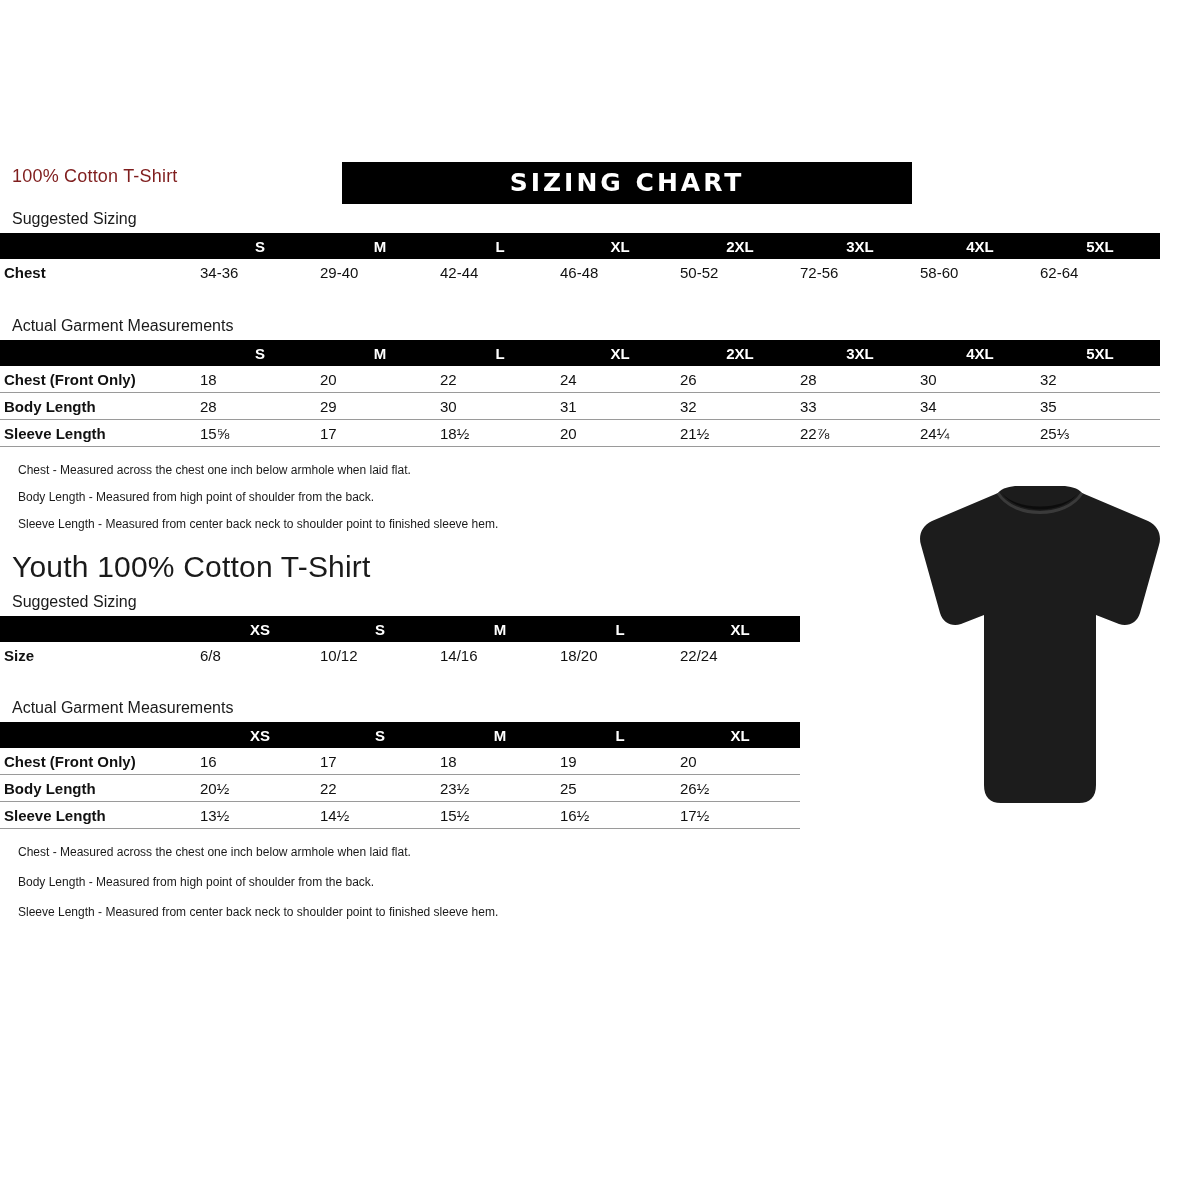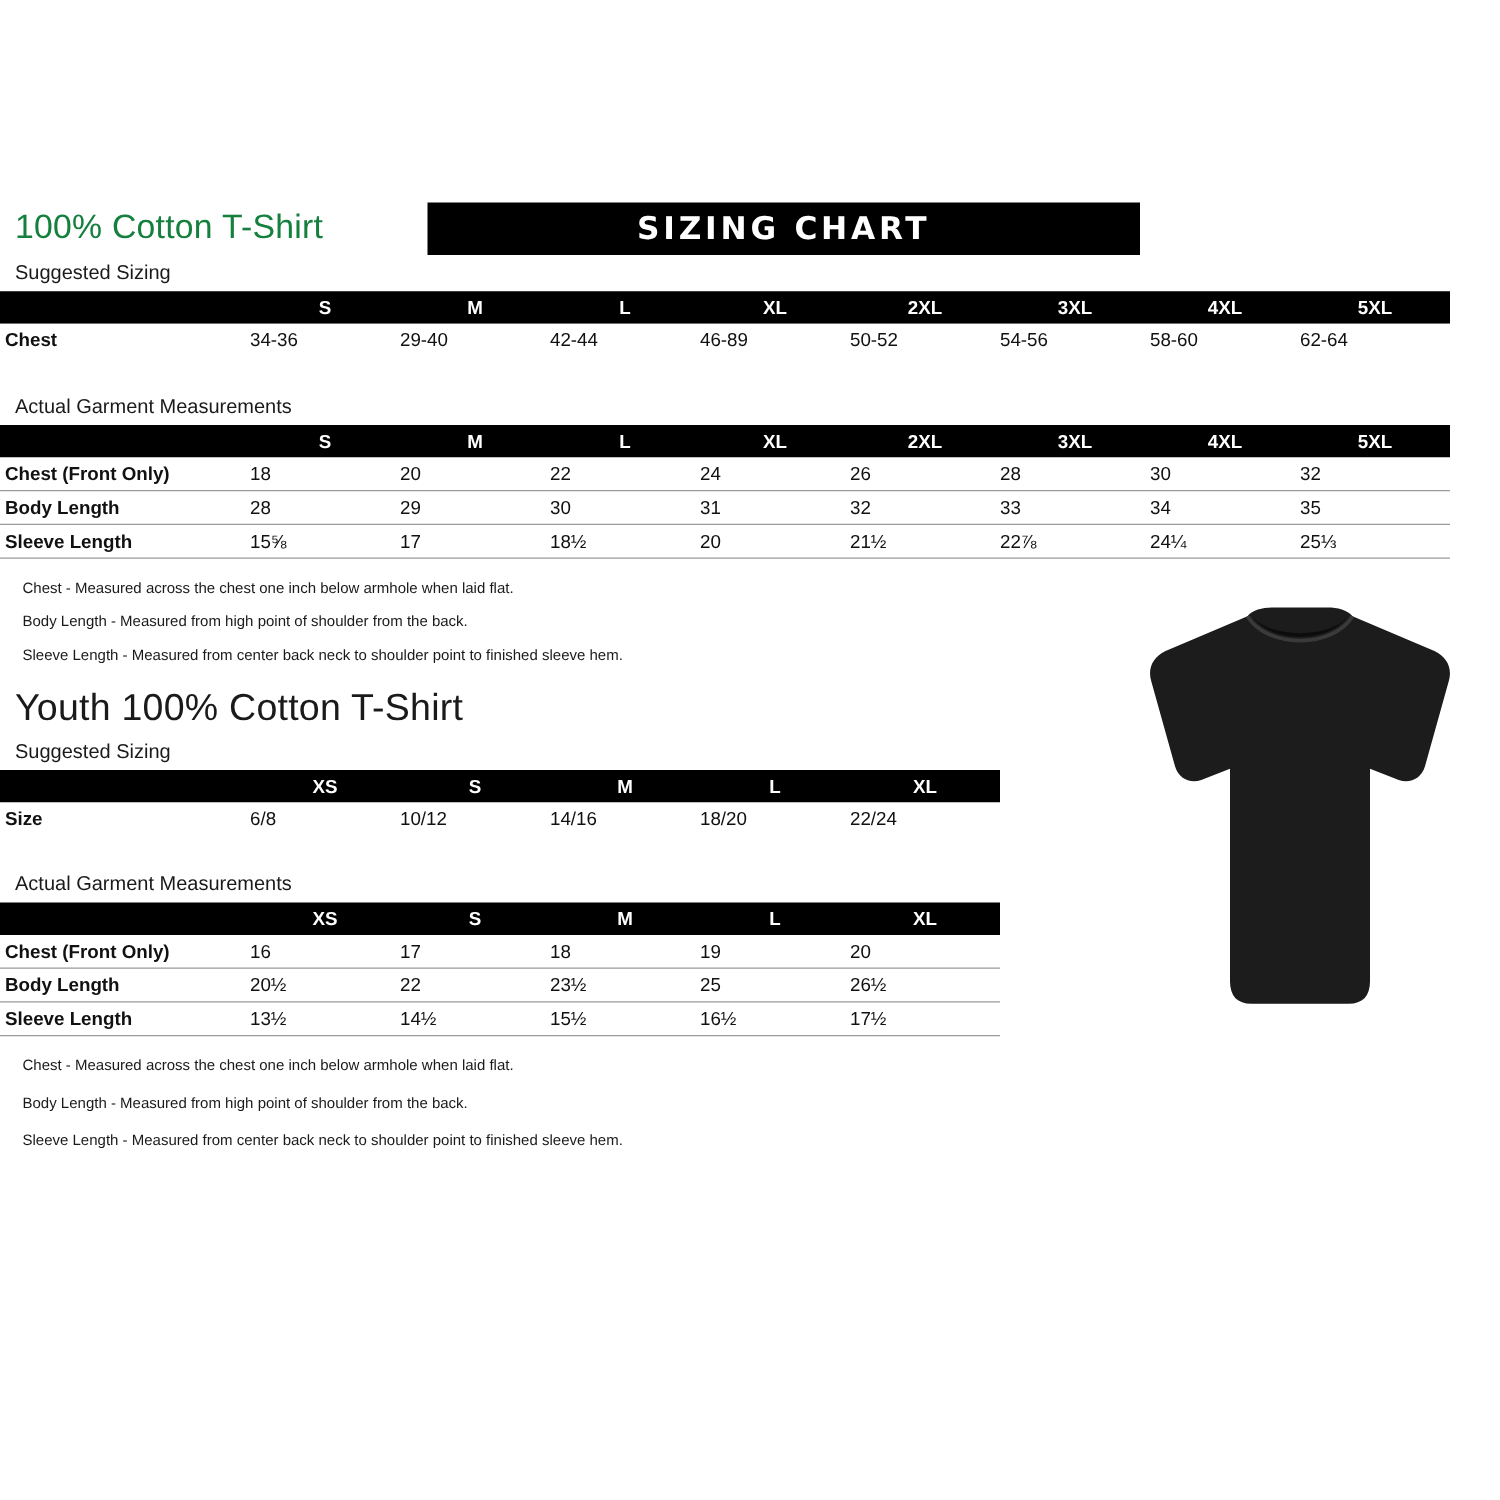--- a/index.html
+++ b/index.html
@@ -28,25 +28,25 @@
     position: absolute;
     left: 12px;
     top: 162px;
     width: 1176px;
     height: 40px;
   }
   .adult-title {
     position: absolute;
     left: 0;
     top: 4px;
-    font-size: 27px;
+    font-size: 18px;
     font-weight: 400;
     letter-spacing: 0.2px;
     white-space: nowrap;
-    color: #15803d;
+    color: #7f1d1d;
   }
   .sizing-banner {
     position: absolute;
     left: 330px;
     top: 0px;
     width: 570px;
     height: 42px;
     background: #000000;
   }
   .sizing-banner-text {
@@ -175,23 +175,23 @@
         <th>4XL</th>
         <th>5XL</th>
       </tr>
     </thead>
     <tbody>
       <tr class="noborder">
         <td class="rowlabel">Chest</td>
         <td>34-36</td>
         <td>29-40</td>
         <td>42-44</td>
-        <td>46-89</td>
+        <td>46-48</td>
         <td>50-52</td>
-        <td>54-56</td>
+        <td>72-56</td>
         <td>58-60</td>
         <td>62-64</td>
       </tr>
     </tbody>
   </table>
 
   <div class="caption" style="left:12px; top:317px;">Actual Garment Measurements</div>
 
   <table class="size-table" id="adult-actual-table" style="left:0px; top:340px; width:1160px;">
     <colgroup>

